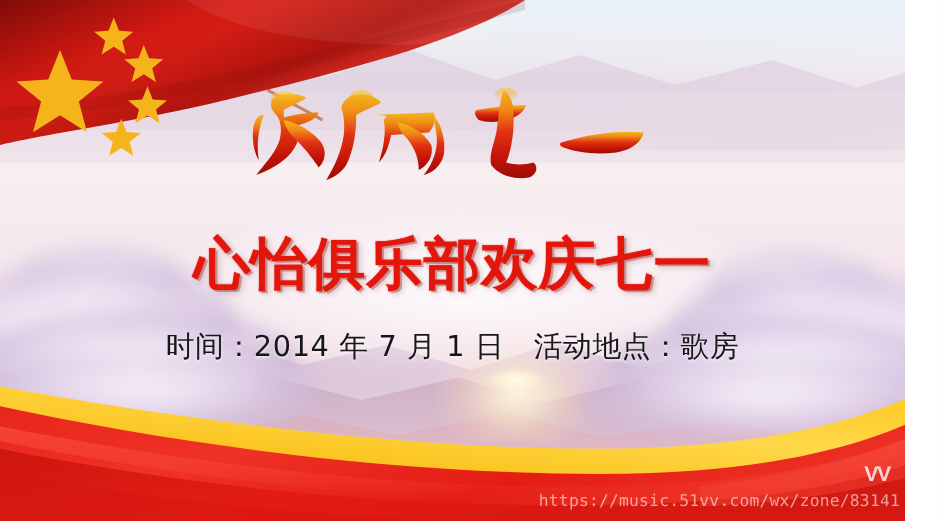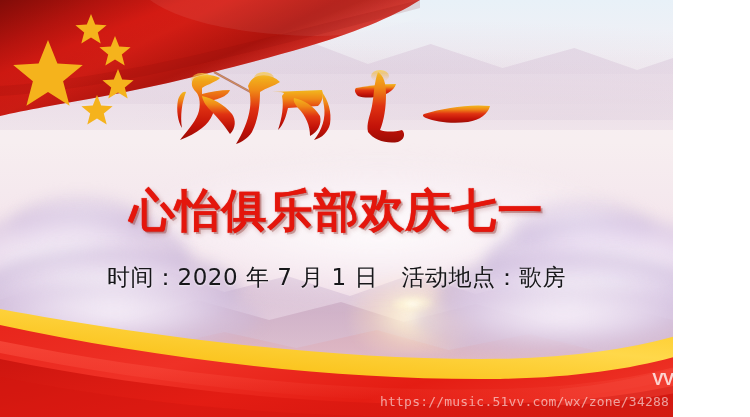--- a/index.html
+++ b/index.html
@@ -1,21 +1,21 @@
 <!DOCTYPE html>
 <html><head>
 <meta charset="utf-8">
 <title>庆祝七一</title>
 <style>
   html,body{margin:0;padding:0;background:#fff;}
   body{font-family:"Liberation Sans","DejaVu Sans",sans-serif;}
 
   #poster{
     position:relative;
-    width:673px;height:417px;
+    width:724px;height:417px;
     overflow:hidden;
     background:#f3eef2;
   }
 
   
   .sky{
     position:absolute;inset:0;
     background:
       linear-gradient(180deg,
         #e8f1f8 0%,
@@ -115,21 +115,21 @@
     font-size:23px;
     font-weight:normal;
     color:#17171a;
     letter-spacing:.5px;
     white-space:nowrap;
     text-shadow:0 1px 2px rgba(255,255,255,.55);
   }
 
   
   .wm-user{
-    position:absolute;right:0;top:370px;
+    position:absolute;right:12px;top:370px;
     display:flex;align-items:center;gap:21px;
     font-family:"DejaVu Sans","Liberation Sans",sans-serif;
     font-size:15px;
     color:rgba(255,255,255,.72);
     letter-spacing:.5px;
     white-space:nowrap;
     flex-direction:column;
   }
   .wm-logo{
     font-family:"Liberation Sans",sans-serif;
@@ -304,21 +304,21 @@
       <g fill="url(#calliTop)" opacity=".8">
         <ellipse cx="30" cy="18" rx="11" ry="7"></ellipse>
         <ellipse cx="92" cy="16" rx="10" ry="6"></ellipse>
         <ellipse cx="208" cy="14" rx="9" ry="6"></ellipse>
       </g>
     </svg>
   </div>
 
   <div class="main-title">心怡俱乐部欢庆七一</div>
 
-  <div class="sub-title">时间：2020 年 7 月 1 日　活动地点：歌房</div>
+  <div class="sub-title">时间：2014 年 7 月 1 日　活动地点：歌房</div>
 
   <div class="ribbons">
     <svg width="750" height="120" viewBox="0 0 750 120" aria-hidden="true">
       <defs>
         <linearGradient id="goldG" x1="0" y1="1" x2="1" y2="0">
           <stop offset="0%" stop-color="#f0a80e"></stop>
           <stop offset="30%" stop-color="#fbc622"></stop>
           <stop offset="60%" stop-color="#ffd84a"></stop>
           <stop offset="100%" stop-color="#fdc51c"></stop>
         </linearGradient>
@@ -353,15 +353,15 @@
 
       <path d="M0,80 C120,104 260,118 400,120 L0,120 Z" fill="#d2160f" opacity=".45"></path>
 
       <path d="M560,92 C640,84 710,64 750,44 L750,78 C700,94 630,106 560,108 Z" fill="#f3483a" opacity=".45"></path>
     </svg>
   </div>
 
   <div class="wm-user">
     <span class="wm-logo">VV</span>
   </div>
-  <div class="wm-url">https://music.51vv.com/wx/zone/34288</div>
+  <div class="wm-url">https://music.51vv.com/wx/zone/83141</div>
 
 </div>
 
 </body></html>

